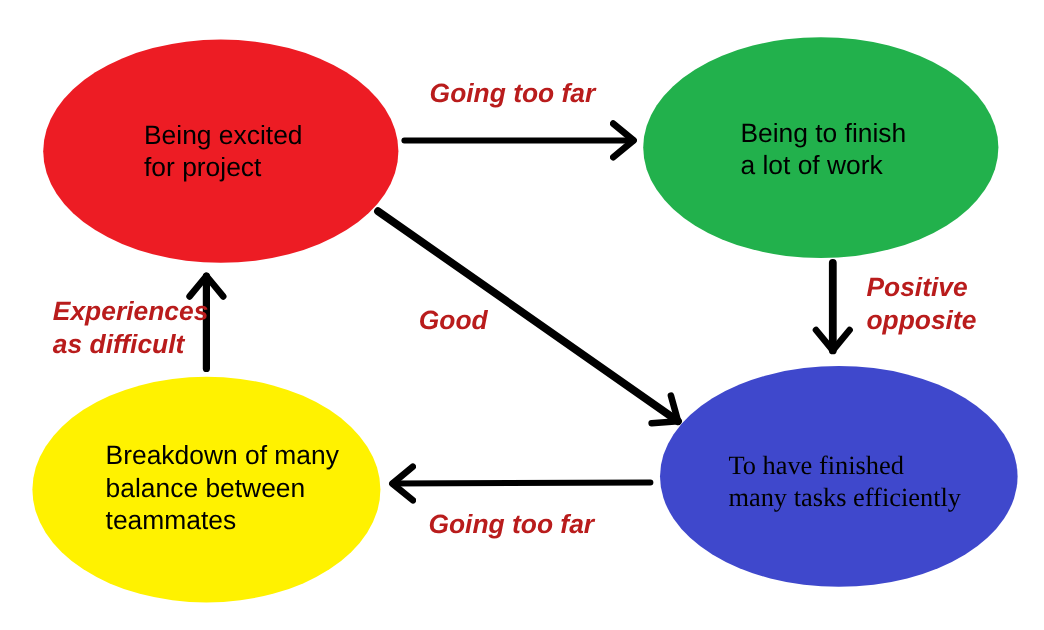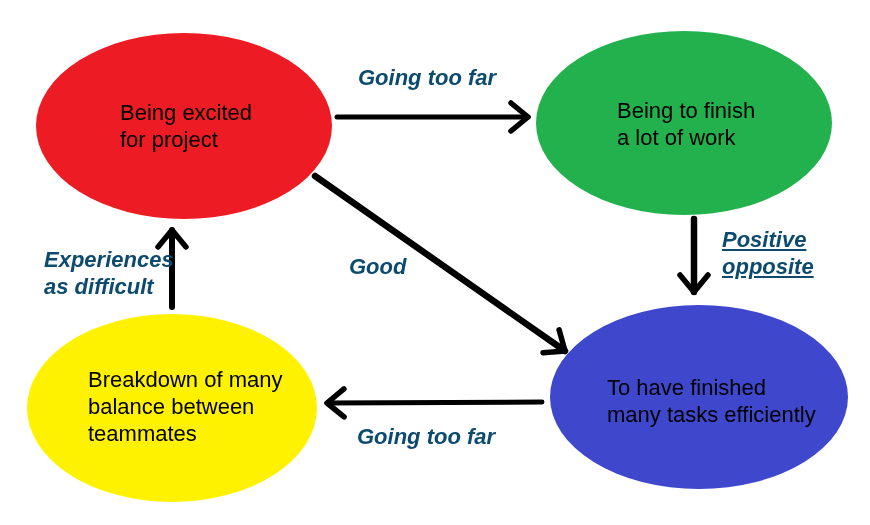--- a/index.html
+++ b/index.html
@@ -30,30 +30,30 @@
     white-space: nowrap;
     color: #000000;
   }
   .edge-label {
     position: absolute;
     font-size: 22px;
     line-height: 27px;
     font-style: italic;
     font-weight: 600;
     white-space: nowrap;
-    color: #0c4a6e;
+    color: #b91c1c;
   }
   
   .node-label.excited        { left: 120px; top:  99px; }
   .node-label.finish-work    { left: 617px; top:  97px; }
-  .node-label.finished-tasks { left: 607px; top: 374px; }
+  .node-label.finished-tasks { left: 607px; top: 374px; font-family: Liberation Serif, serif; }
   .node-label.breakdown      { left:  88px; top: 366px; }
   
   .edge-label.going-top      { left: 358px; top:  64px; }
-  .edge-label.positive       { left: 722px; top: 226px; text-decoration: underline; }
+  .edge-label.positive       { left: 722px; top: 226px; }
   .edge-label.good           { left: 349px; top: 253px; }
   .edge-label.going-bottom   { left: 357px; top: 423px; }
   .edge-label.experiences    { left:  44px; top: 246px; }
 </style>
 </head>
 <body>
 
 <div class="canvas">
 
   <svg class="diagram-svg" viewBox="0 0 870 525">

